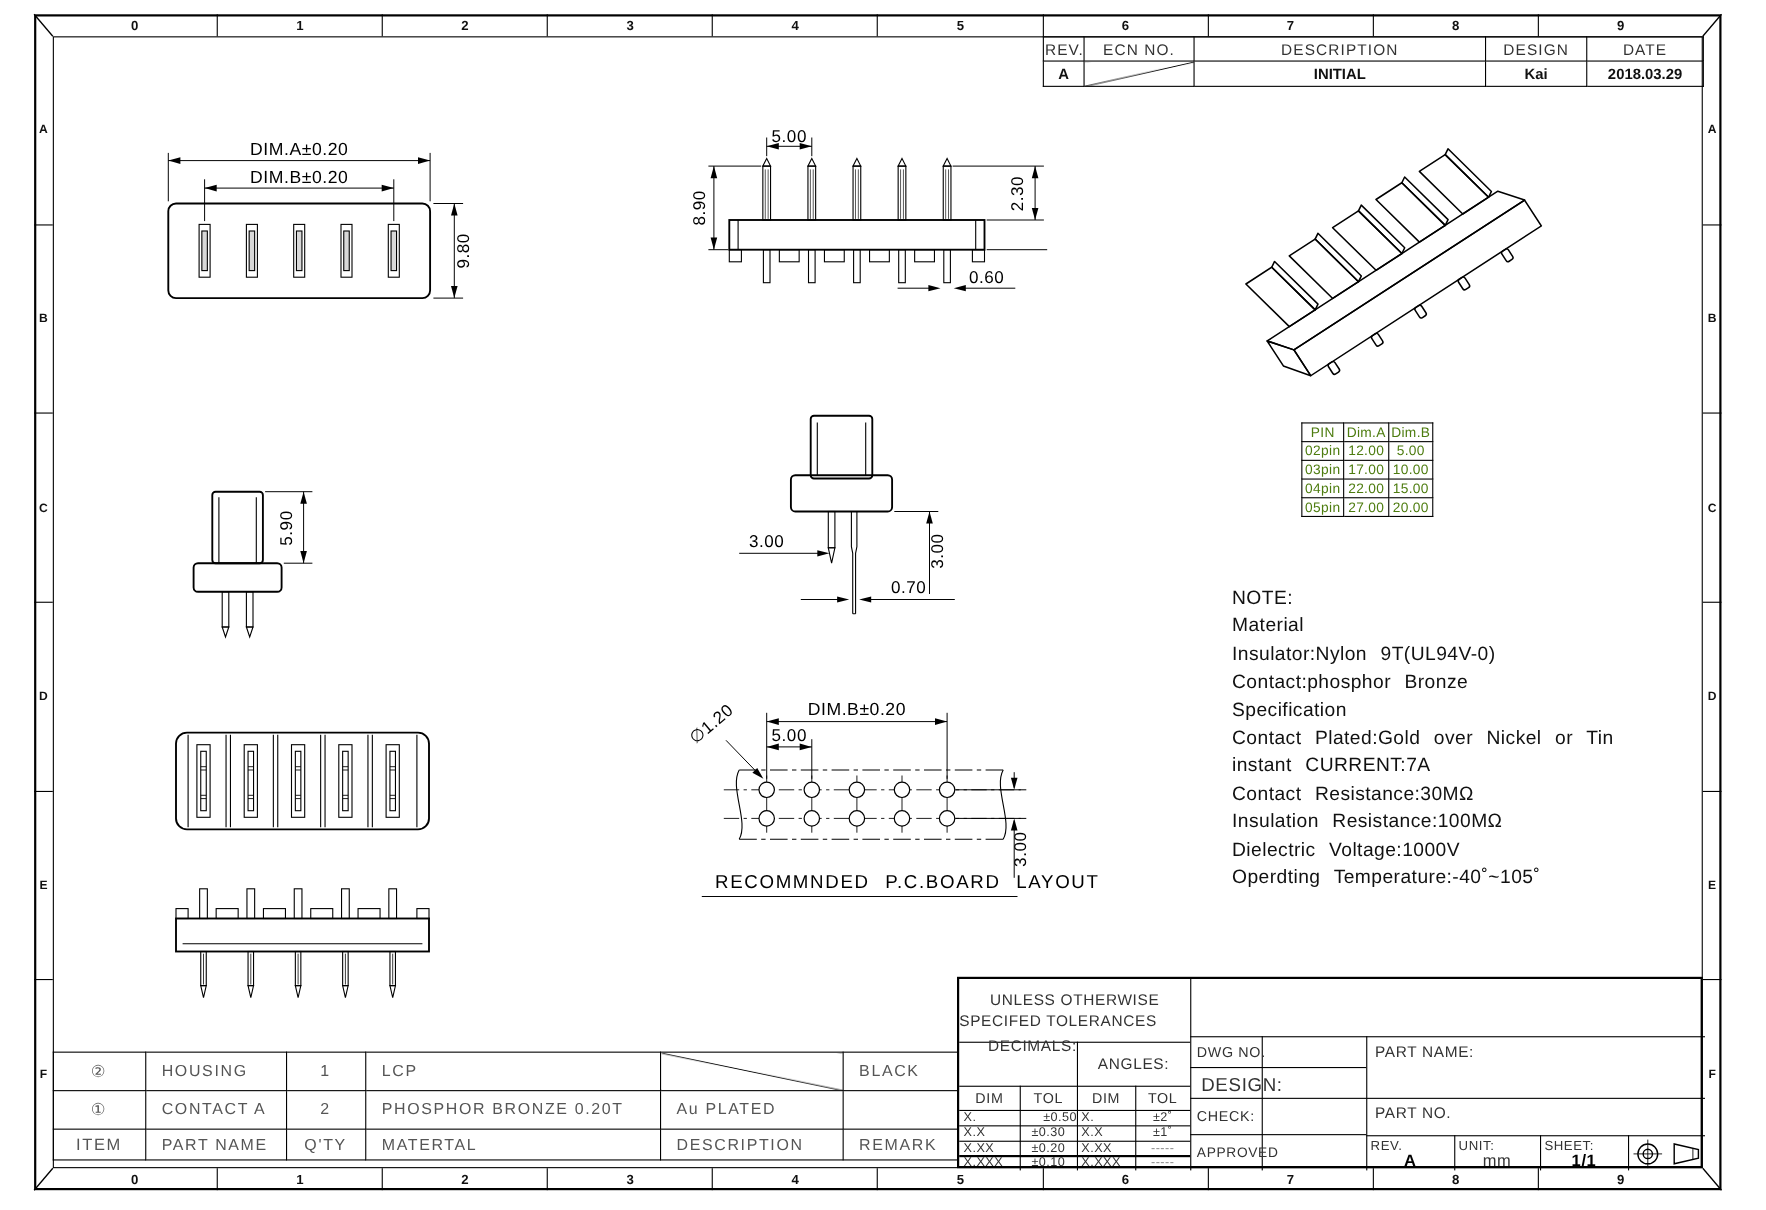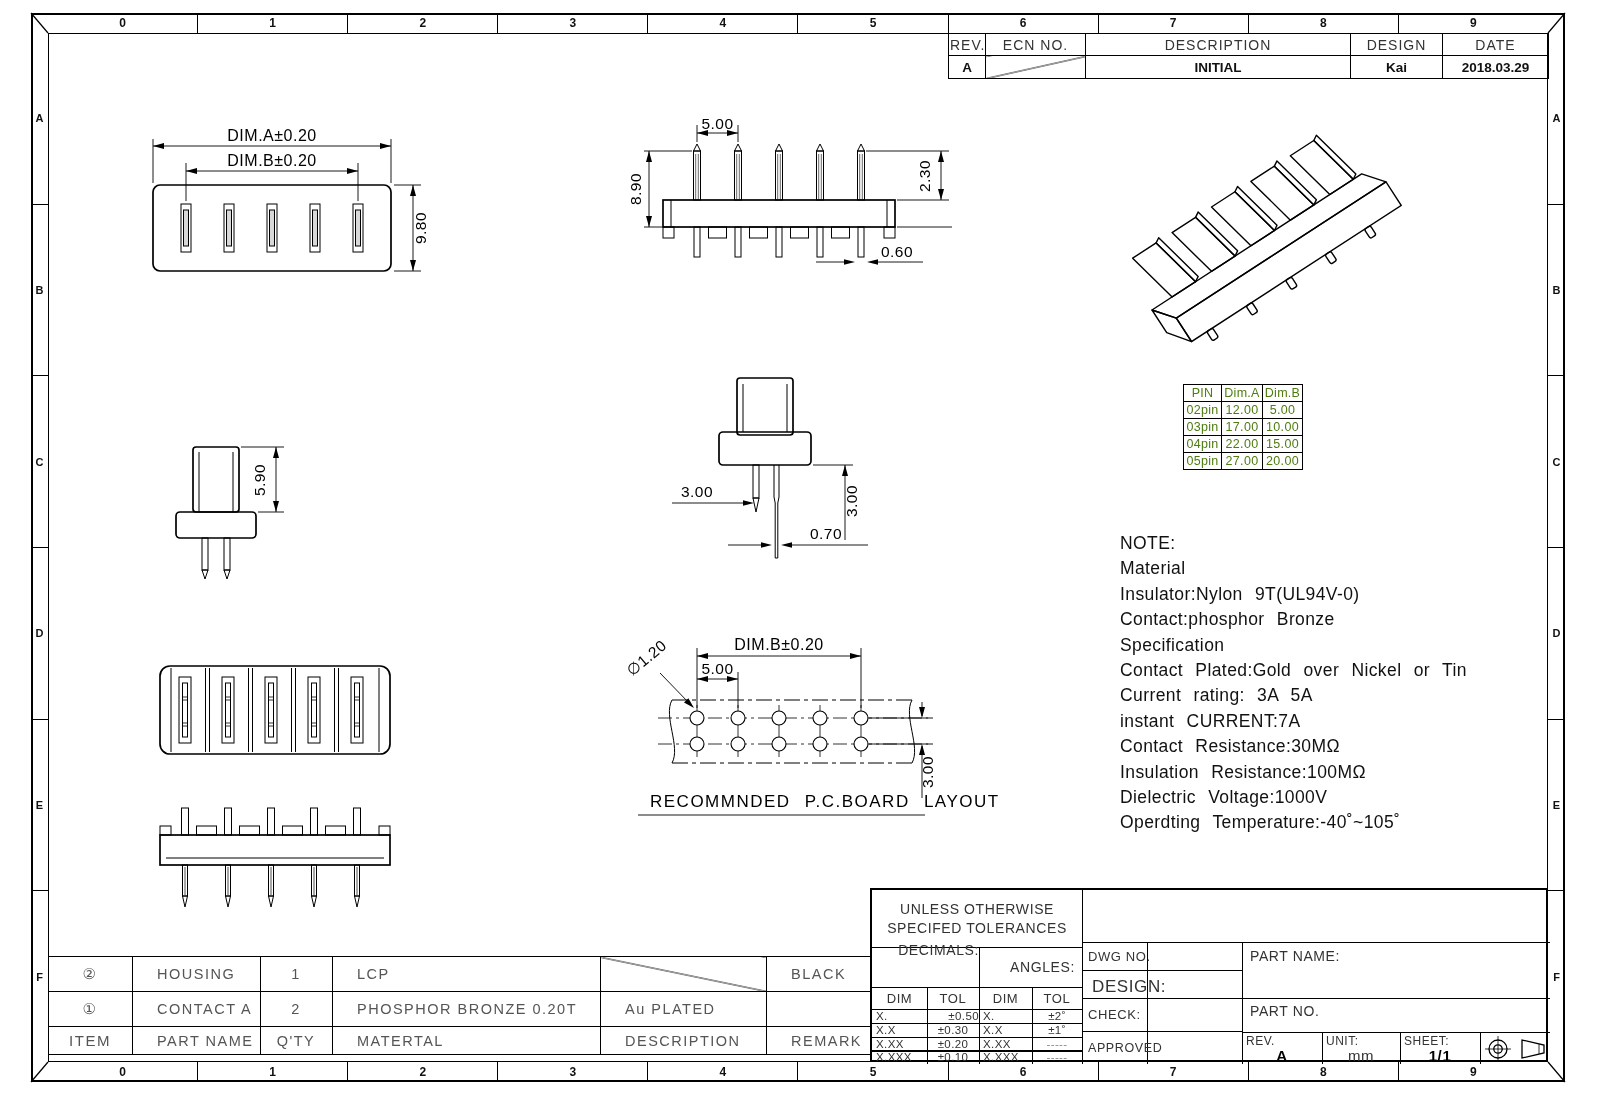--- a/index.html
+++ b/index.html
@@ -35,21 +35,21 @@
   .diag-up{background:linear-gradient(to top right,transparent calc(50% - .8px),#000 50%,transparent calc(50% + .8px))}
   
   .pin-table{left:1183px;top:384px}
   .pin-table td{border:1.2px solid #000;text-align:center;font-size:12.5px;letter-spacing:.3px;height:16px;color:#4d7c0f}
   .pin-table .hdr td{height:17px}
   
   .note-block{left:1120px;top:531px;width:420px;font-size:17.5px;line-height:25.4px;
     letter-spacing:.4px;word-spacing:7px;color:#111}
   
   .parts-table{left:48px;top:956px;border:1.6px solid #000}
-  .parts-table td{border:1.2px solid #000;font-size:14.5px;color:#555;letter-spacing:1.5px;padding-left:24px}
+  .parts-table td{border:1.2px solid #000;font-size:14.5px;color:#555;letter-spacing:1.5px;padding-left:14px}
   .parts-table .r1 td,.parts-table .r2 td{height:35px}
   .parts-table .hdr td{height:28px}
   .parts-table .c-item{text-align:center;padding-left:0;font-size:15px}
   .parts-table .c-qty{text-align:center;padding-left:0}
   
   .title-block{left:870px;top:888px;width:678px;height:174px;border:2.2px solid #000;box-sizing:border-box}
   .hl{position:absolute;height:1.4px;background:#000}
   .vl{position:absolute;width:1.4px;background:#000}
   .tb-txt{position:absolute;color:#333;letter-spacing:.6px;white-space:nowrap}
   .company{position:absolute;left:212px;top:0;width:466px;height:52px;display:flex;align-items:center;justify-content:center;
@@ -514,21 +514,20 @@
 </tbody>
   </table>
 
 <div class="abs note-block">
   <div>NOTE:</div>
   <div>Material</div>
   <div>Insulator:Nylon 9T(UL94V-0)</div>
   <div>Contact:phosphor Bronze</div>
   <div>Specification</div>
   <div>Contact Plated:Gold over Nickel or Tin</div>
-  <div>Current rating: 3A  5A</div>
   <div>instant CURRENT:7A</div>
   <div>Contact Resistance:30MΩ</div>
   <div>Insulation Resistance:100MΩ</div>
   <div>Dielectric Voltage:1000V</div>
   <div>Operdting Temperature:-40˚~105˚</div>
 </div>
 
 <table class="abs parts-table" style="width:822px">
   <colgroup>
       <col style="width:84px">
@@ -584,23 +583,23 @@
   <div class="hl" style="left:210px;top:80px;width:160px"></div>
   <div class="hl" style="left:210px;top:108px;width:160px"></div>
   <div class="hl" style="left:210px;top:141px;width:160px"></div>
   <div class="hl" style="left:370px;top:108px;width:308px"></div>
   <div class="hl" style="left:370px;top:142px;width:308px"></div>
   <div class="vl" style="left:450px;top:142px;height:32px"></div>
   <div class="vl" style="left:528px;top:142px;height:32px"></div>
   <div class="vl" style="left:608px;top:142px;height:32px"></div>
 
   <div class="tb-txt" style="left:0;top:11px;width:210px;text-align:center;font-size:14px">UNLESS OTHERWISE</div>
-  <div class="tb-txt" style="left:0;top:30px;width:210px;text-align:center;font-size:14px">SPECIFED TOLERANCES</div>
+  <div class="tb-txt" style="left:0;top:30px;width:210px;font-size:14px">SPECIFED TOLERANCES</div>
   <div class="tb-txt" style="left:0;top:52px;width:107px;text-align:right;font-size:14px">DECIMALS:</div>
-  <div class="tb-txt" style="left:119px;top:69px;width:103px;text-align:center;font-size:14px">ANGLES:</div>
+  <div class="tb-txt" style="left:107px;top:69px;width:103px;text-align:center;font-size:14px">ANGLES:</div>
   <div class="tb-txt" style="left:0;top:101px;width:55px;text-align:center;font-size:13px">DIM</div>
   <div class="tb-txt" style="left:55px;top:101px;width:52px;text-align:center;font-size:13px">TOL</div>
   <div class="tb-txt" style="left:107px;top:101px;width:53px;text-align:center;font-size:13px">DIM</div>
   <div class="tb-txt" style="left:160px;top:101px;width:50px;text-align:center;font-size:13px">TOL</div>
 
   <div class="tol-val" style="left:4px;top:120px">X.</div>
   <div class="tol-val" style="left:55px;top:120px;width:52px;text-align:right">±0.50</div>
   <div class="tol-val" style="left:4px;top:134px">X.X</div>
   <div class="tol-val" style="left:55px;top:134px;width:52px;text-align:center">±0.30</div>
   <div class="tol-val" style="left:4px;top:147.5px">X.XX</div>

